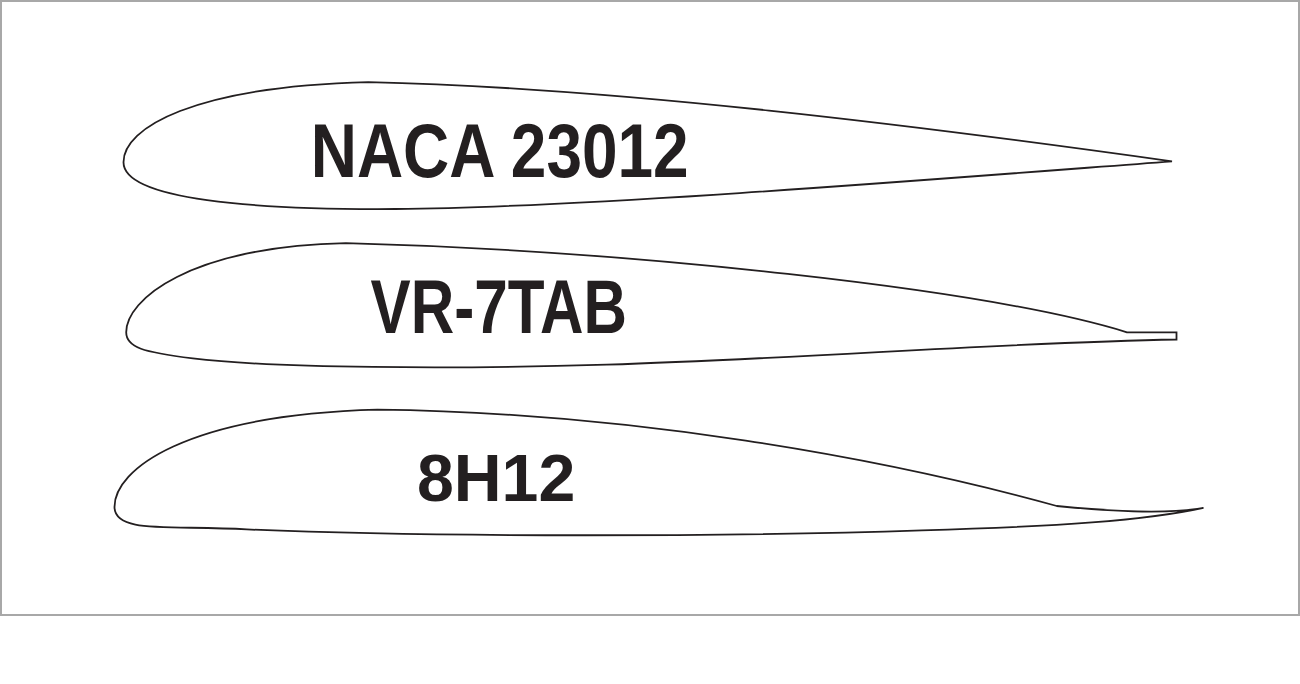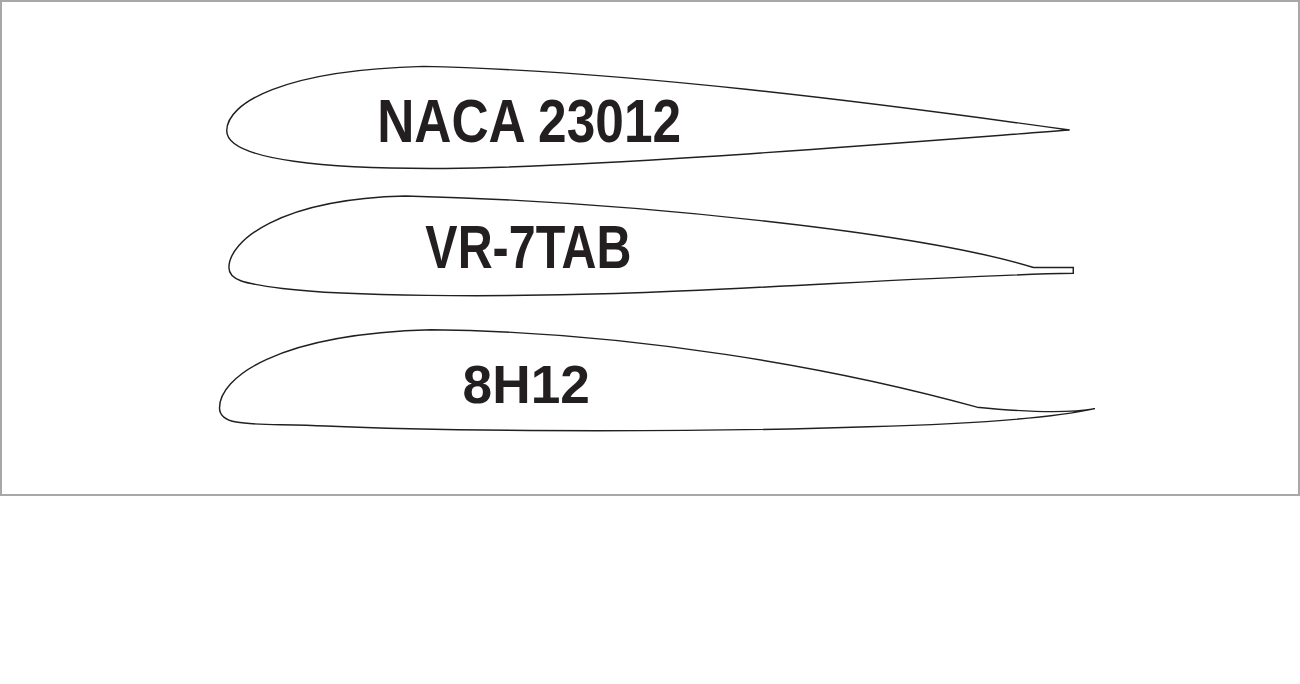--- a/index.html
+++ b/index.html
@@ -7,21 +7,21 @@
     --border: #a8a8a8;
     --bg: #ffffff;
   }
   * { margin: 0; padding: 0; box-sizing: border-box; }
   html, body {
     background: var(--bg);
     font-family: "Liberation Sans", sans-serif;
   }
   .canvas {
     width: 1300px;
-    height: 496px;
+    height: 616px;
     background: var(--bg);
     border: 2px solid var(--border);
     position: relative;
     overflow: hidden;
     text-decoration: underline;
   }
   .diagram-svg { display: block; width: 100%; height: 100%; }
   .airfoil-outline {
     fill: none;
     stroke: var(--outline);

